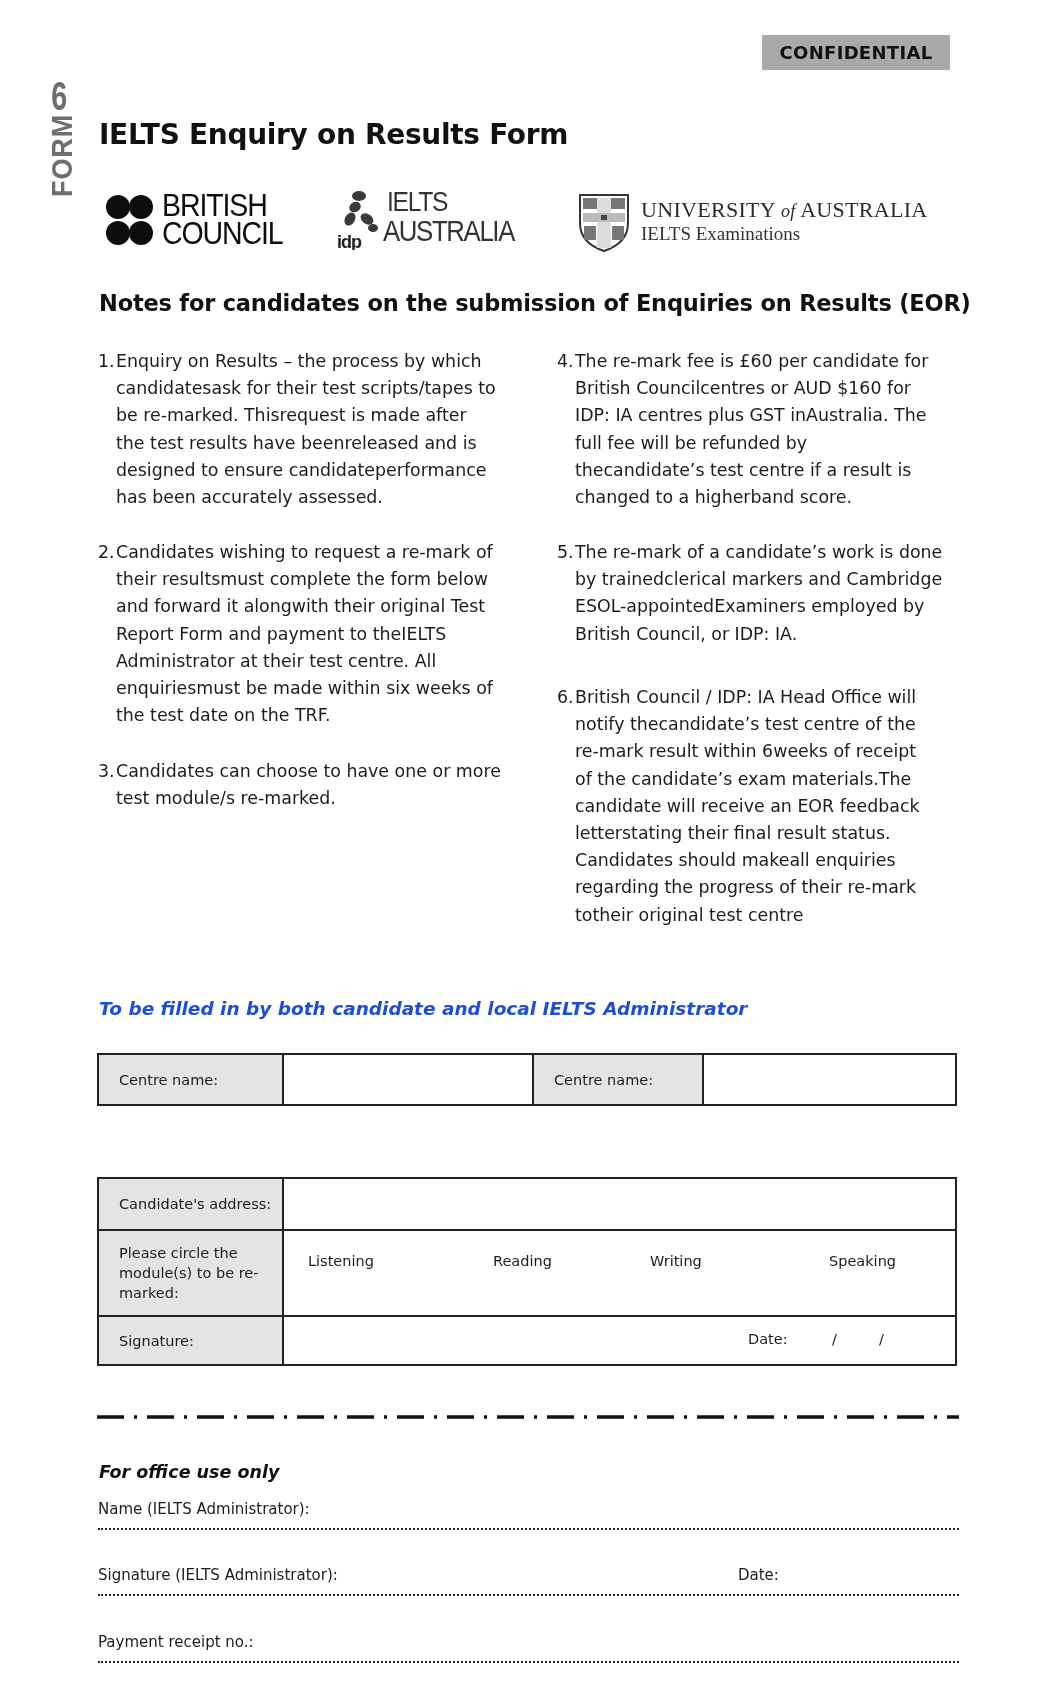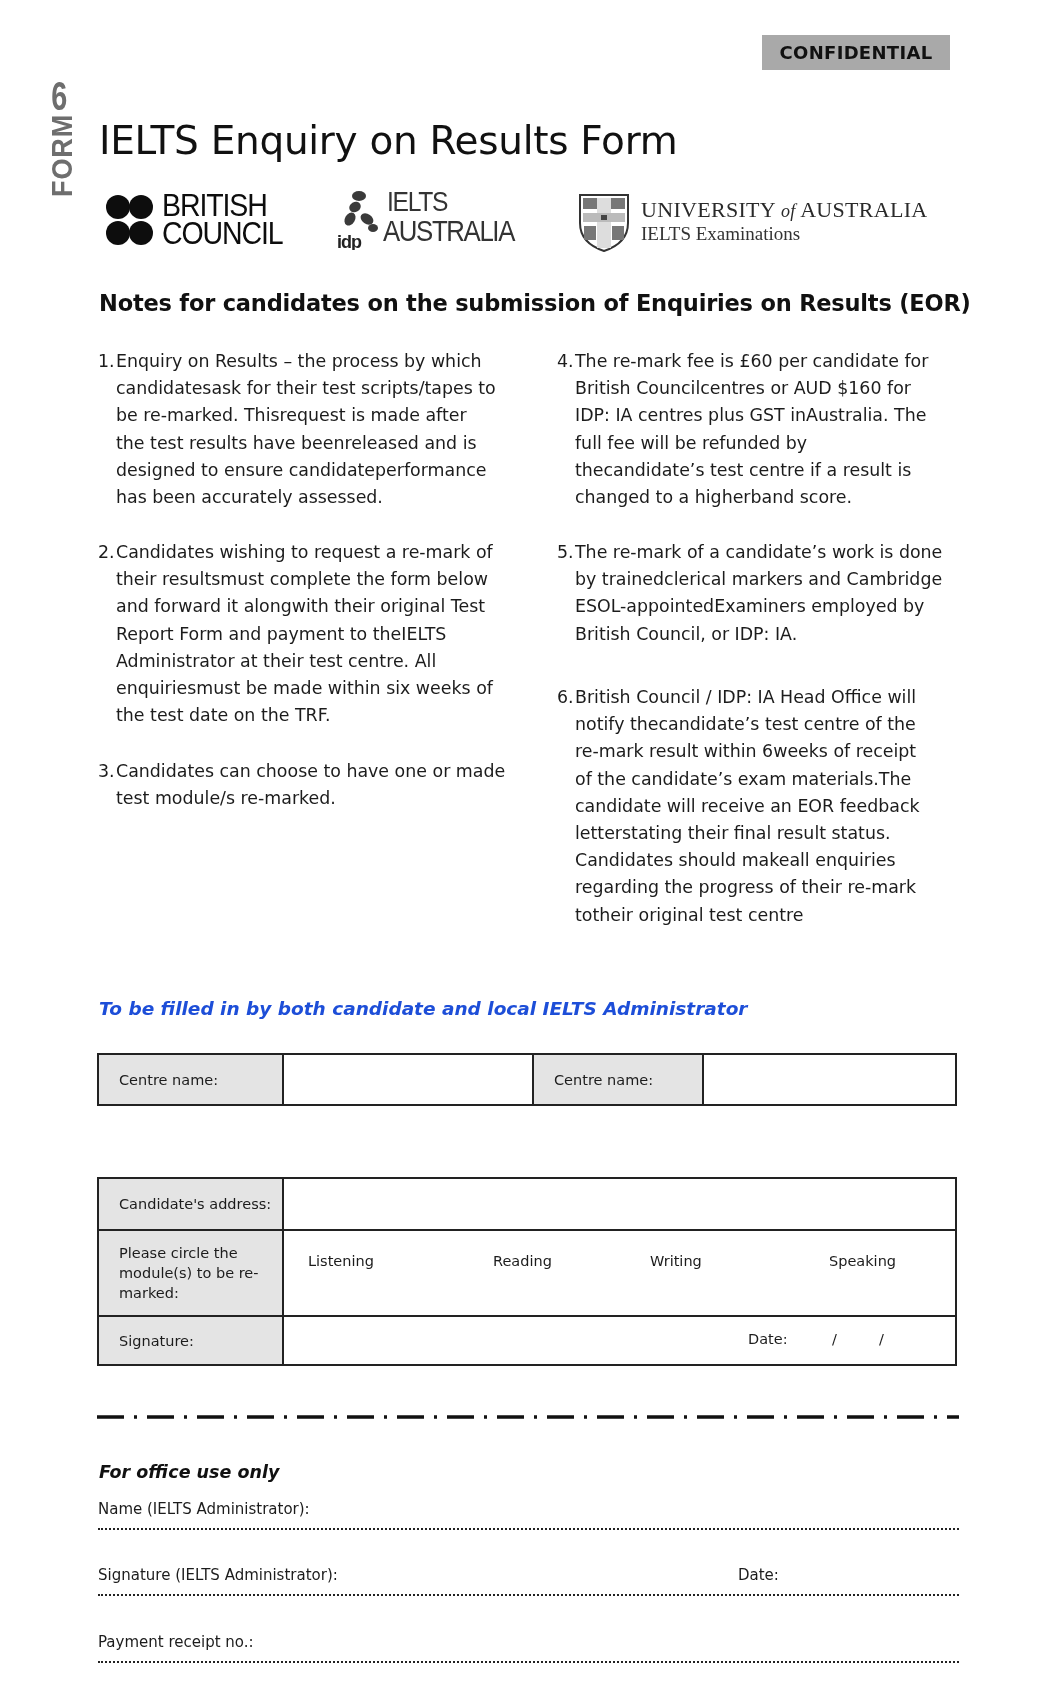--- a/index.html
+++ b/index.html
@@ -16,21 +16,21 @@
   .form-num { left: 50px; top: 76px; width: 26px; font-family: "Liberation Sans", sans-serif;
               font-weight: bold; font-size: 40px; color: #6e6e6e; line-height: 40px; text-align: center;
               transform: scaleX(0.72); transform-origin: left top; }
   .form-word { left: 50px; top: 197px; font-family: "Liberation Sans", sans-serif;
                font-weight: bold; font-size: 30px; color: #6e6e6e; letter-spacing: 1px;
                transform: rotate(-90deg); transform-origin: left top; line-height: 24px;
                white-space: nowrap; }
   .form-word span { display: inline-block; transform: scaleX(0.9); transform-origin: left center; }
 
   
-  .title { left: 99px; top: 118px; font-size: 39px; font-weight: normal; color: #111;
+  .title { left: 99px; top: 118px; font-size: 28px; font-weight: bold; color: #111;
            font-family: "DejaVu Sans", sans-serif; letter-spacing: -0.3px; white-space: nowrap; }
 
   
   .bc-logo { left: 106px; top: 192px; height: 56px; display: flex; align-items: center; }
   .bc-dots { width: 46px; height: 56px; position: relative; }
   .bc-dots i { position: absolute; width: 24px; height: 24px; border-radius: 50%; background: #0d0d0d; }
   .bc-text { margin-left: 10px; font-family: "Liberation Sans", sans-serif; font-size: 31px;
              line-height: 28px; color: #0d0d0d; letter-spacing: -1.2px; transform: scaleX(0.92);
              transform-origin: left center; }
 
@@ -162,21 +162,21 @@
     <span class="text">Candidates wishing to request a re-mark of
 their resultsmust complete the form below
 and forward it alongwith their original Test
 Report Form and payment to theIELTS
 Administrator at their test centre. All
 enquiriesmust be made within six weeks of
 the test date on the TRF.</span>
   </div>
   <div class="item" style="top:410px">
     <span class="num">3.</span>
-    <span class="text">Candidates can choose to have one or made
+    <span class="text">Candidates can choose to have one or more
 test module/s re-marked.</span>
   </div>
 </div>
 
 <div class="abs notes-col col-right">
   <div class="item" style="top:0px">
     <span class="num">4.</span>
     <span class="text">The re-mark fee is £60 per candidate for
 British Councilcentres or AUD $160 for
 IDP: IA centres plus GST inAustralia. The

